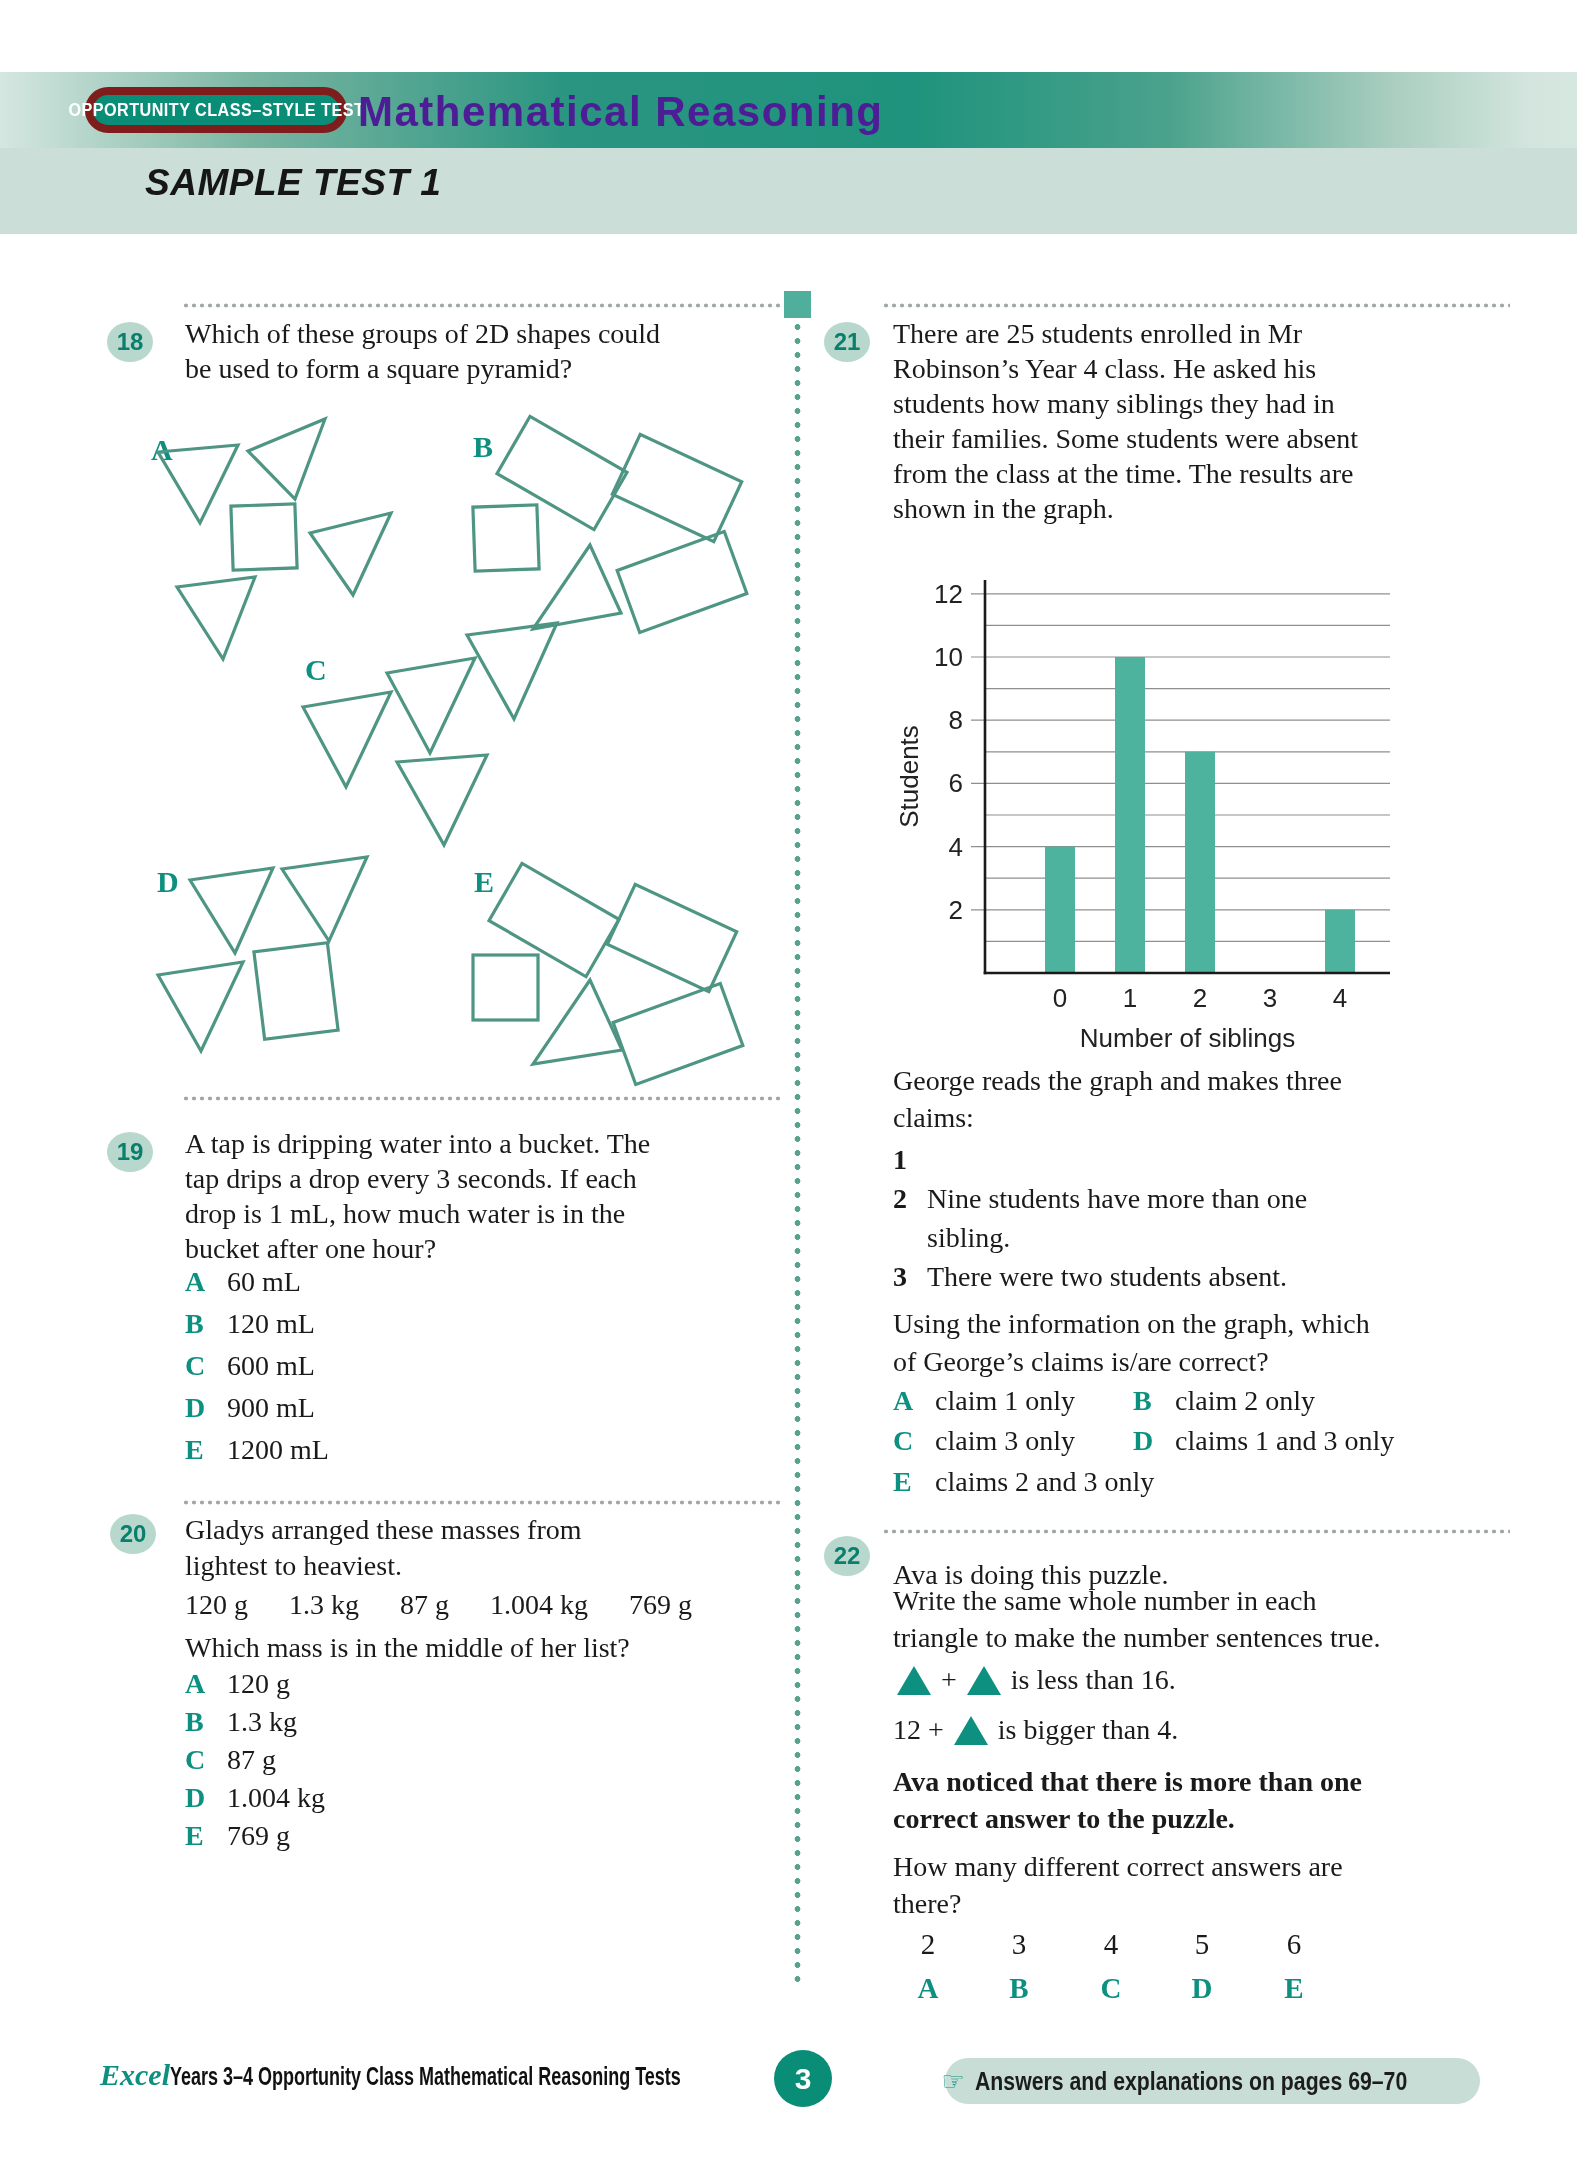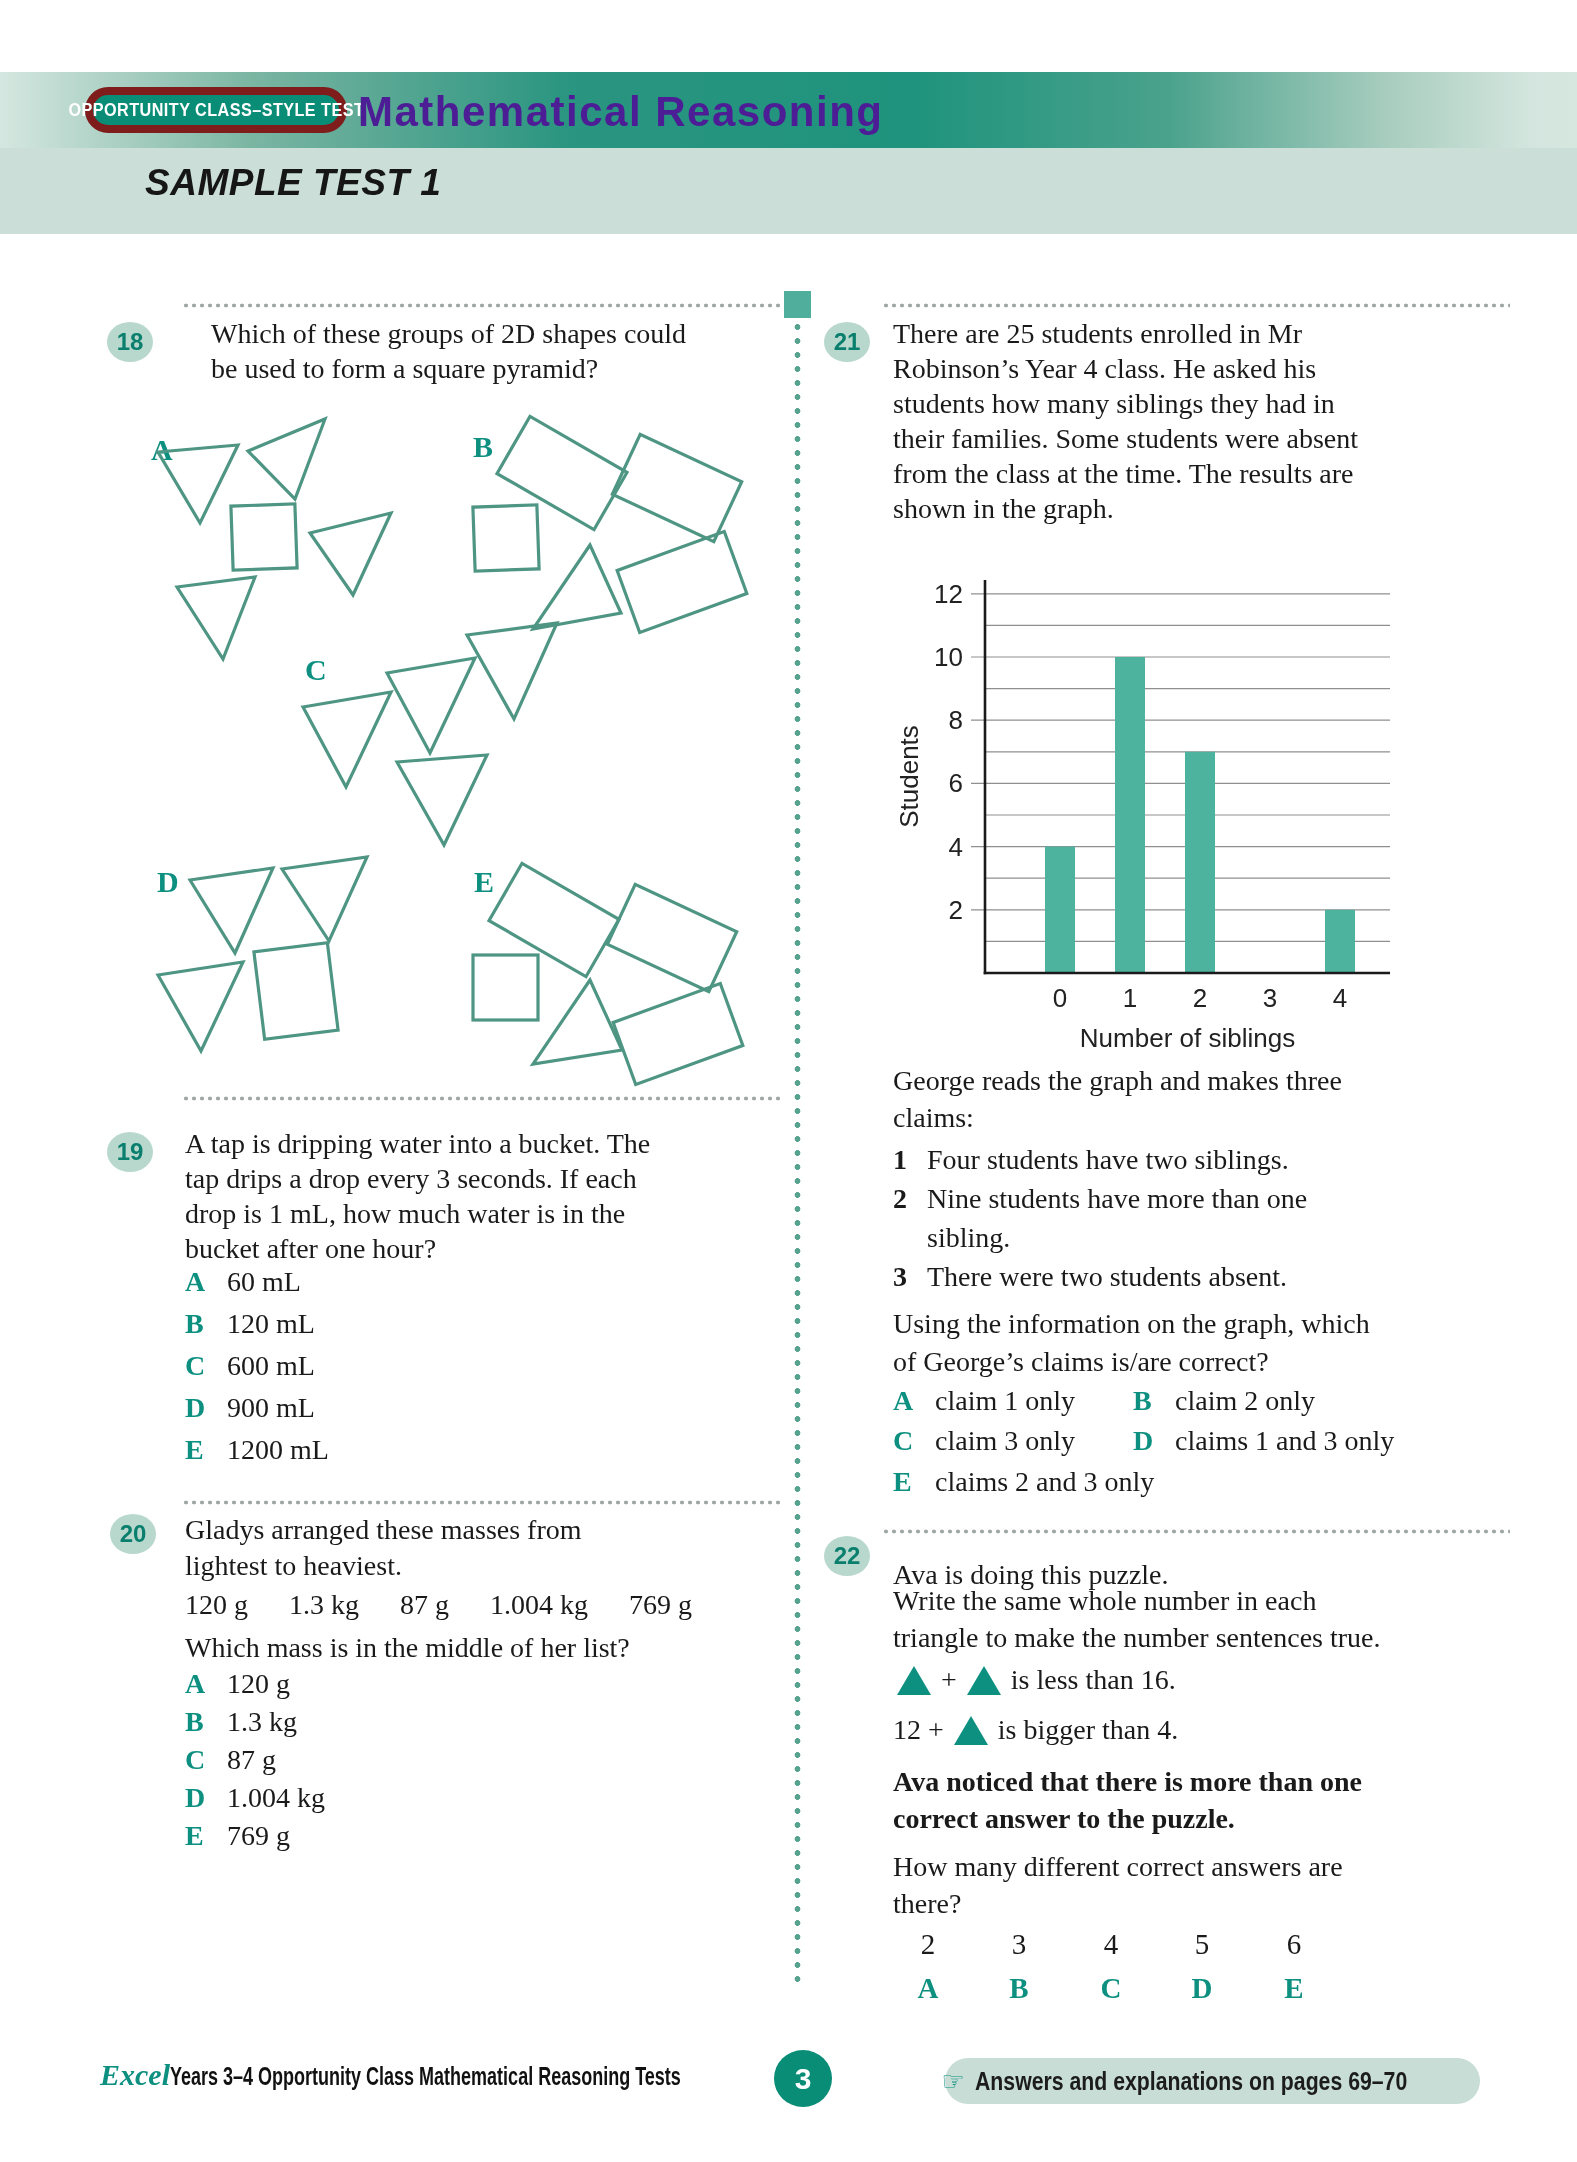--- a/index.html
+++ b/index.html
@@ -68,21 +68,21 @@
     <span>OPPORTUNITY CLASS–STYLE TEST</span>
   </div>
   <div class="htitle">Mathematical Reasoning</div>
   <div class="subtitle">SAMPLE TEST 1</div>
 
   <div class="vsquare"></div>
   <div class="vdots"></div>
 
   <div class="dotline" style="left:183px;top:303px;width:597px;"></div>
   <div class="qbadge" style="left:107px;top:322px;">18</div>
-  <div class="qtext" style="left:185px;top:316px;width:590px;margin-left:26px;">Which of these groups of 2D shapes could
+  <div class="qtext" style="left:185px;top:316px;width:590px;">Which of these groups of 2D shapes could
 be used to form a square pyramid?</div>
 
   <svg style="position:absolute;left:115px;top:405px;" width="655" height="700" viewBox="0 0 655 700">
 
     <text x="36" y="55" class="glabel">A</text>
     <polygon class="sh" points="43,47 123,40 85,118"></polygon>
     <polygon class="sh" points="133,46 210,14 180,94"></polygon>
     <rect class="sh" x="117" y="100" width="64" height="64" transform="rotate(-2 149 132)"></rect>
     <polygon class="sh" points="195,128 276,108 238,190"></polygon>
     <polygon class="sh" points="62,182 140,172 108,254"></polygon>
@@ -219,21 +219,20 @@
       <line x1="83.7" y1="401" x2="490" y2="401" stroke="#1a1a1a" stroke-width="2.6"></line>
       <text x="287.5" y="475" text-anchor="middle" class="cht">Number of siblings</text>
       <text x="18" y="204.5" text-anchor="middle" class="cht" transform="rotate(-90 18 204.5)">Students</text>
     </svg>
 
   <div class="qtext" style="left:893px;top:1062px;width:620px;line-height:37px;">George reads the graph and makes three
 claims:</div>
   <div style="position:absolute;left:893px;top:1140px;width:620px;">
     <div class="claimrow">
       <span class="claimnum">1</span>
-      <span class="opt-text">Four students have two siblings.</span>
       </div>
     <div class="claimrow">
       <span class="claimnum">2</span>
       <span class="opt-text">Nine students have more than one
 sibling.</span>
       </div>
     <div class="claimrow">
       <span class="claimnum">3</span>
       <span class="opt-text">There were two students absent.</span>
       </div>

